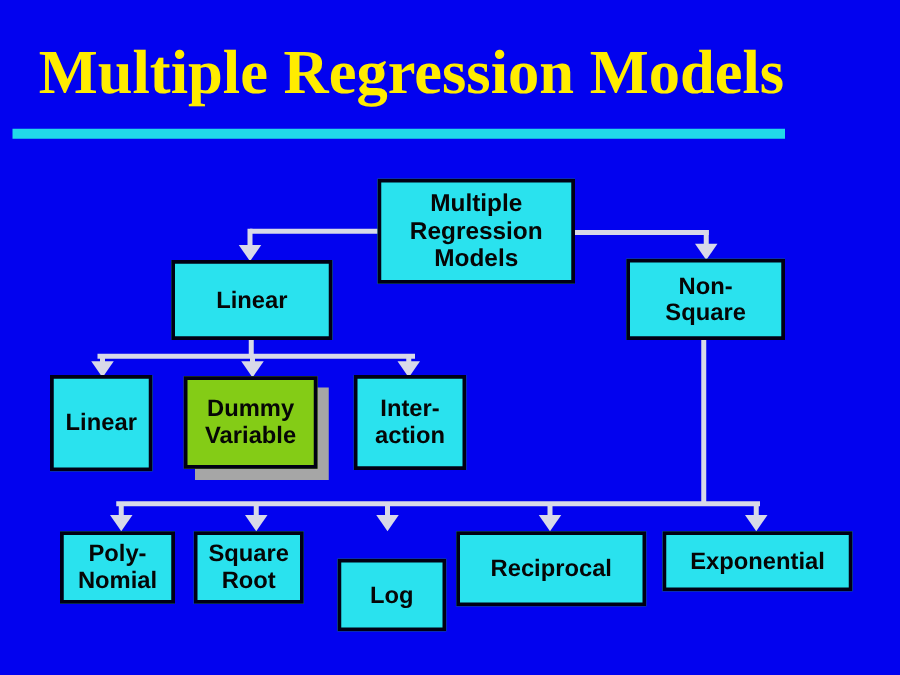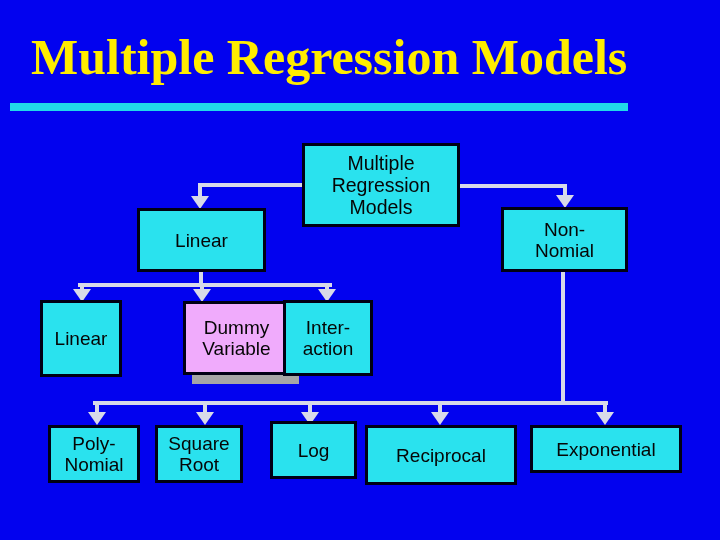--- a/index.html
+++ b/index.html
@@ -24,28 +24,27 @@
 
   .node{
     position:absolute;
     background:#2ae2ee;
     border:3px solid #000014;
     display:flex;align-items:center;justify-content:center;
     text-align:center;
     box-sizing:border-box;
   }
   .node .lbl{
-    color:#060606;font-weight:normal;font-size:19px;line-height:21px;
+    color:#060606;font-weight:bold;font-size:19px;line-height:21px;
     white-space:pre-line;
   }
   .node.big .lbl{font-size:19.5px;line-height:22px;}
   .node.yellow{
-    background:#f0abfc;
+    background:#84cc16;
     box-shadow:9px 9px 0 0 #a6a6a6;
-    margin-left:36px;
   }
 
   .hl,.vl{position:absolute;background:#d8d9e8;}
   .hl{height:4px;}
   .vl{width:4px;}
   .arr{
     position:absolute;width:0;height:0;
     border-left:9px solid transparent;
     border-right:9px solid transparent;
     border-top:13px solid #d8d9e8;
@@ -94,21 +93,21 @@
 Regression
 Models</span>
   </div>
 
   <div class="node" style="left:137px;top:208px;width:129px;height:64px">
     <span class="lbl">Linear</span>
   </div>
 
   <div class="node" style="left:501px;top:207px;width:127px;height:65px">
     <span class="lbl">Non-
-Nomial</span>
+Square</span>
   </div>
 
   <div class="node" style="left:40px;top:300px;width:82px;height:77px">
     <span class="lbl">Linear</span>
   </div>
 
   <div class="node yellow" style="left:147px;top:301px;width:107px;height:74px">
     <span class="lbl">Dummy
 Variable</span>
   </div>
@@ -121,21 +120,21 @@
   <div class="node" style="left:283px;top:300px;width:90px;height:76px">
     <span class="lbl">Inter-
 action</span>
   </div>
 
   <div class="node" style="left:155px;top:425px;width:88px;height:58px">
     <span class="lbl">Square
 Root</span>
   </div>
 
-  <div class="node" style="left:270px;top:421px;width:87px;height:58px">
+  <div class="node" style="left:270px;top:447px;width:87px;height:58px">
     <span class="lbl">Log</span>
   </div>
 
   <div class="node" style="left:365px;top:425px;width:152px;height:60px">
     <span class="lbl">Reciprocal</span>
   </div>
 
   <div class="node" style="left:530px;top:425px;width:152px;height:48px">
     <span class="lbl">Exponential</span>
   </div>

